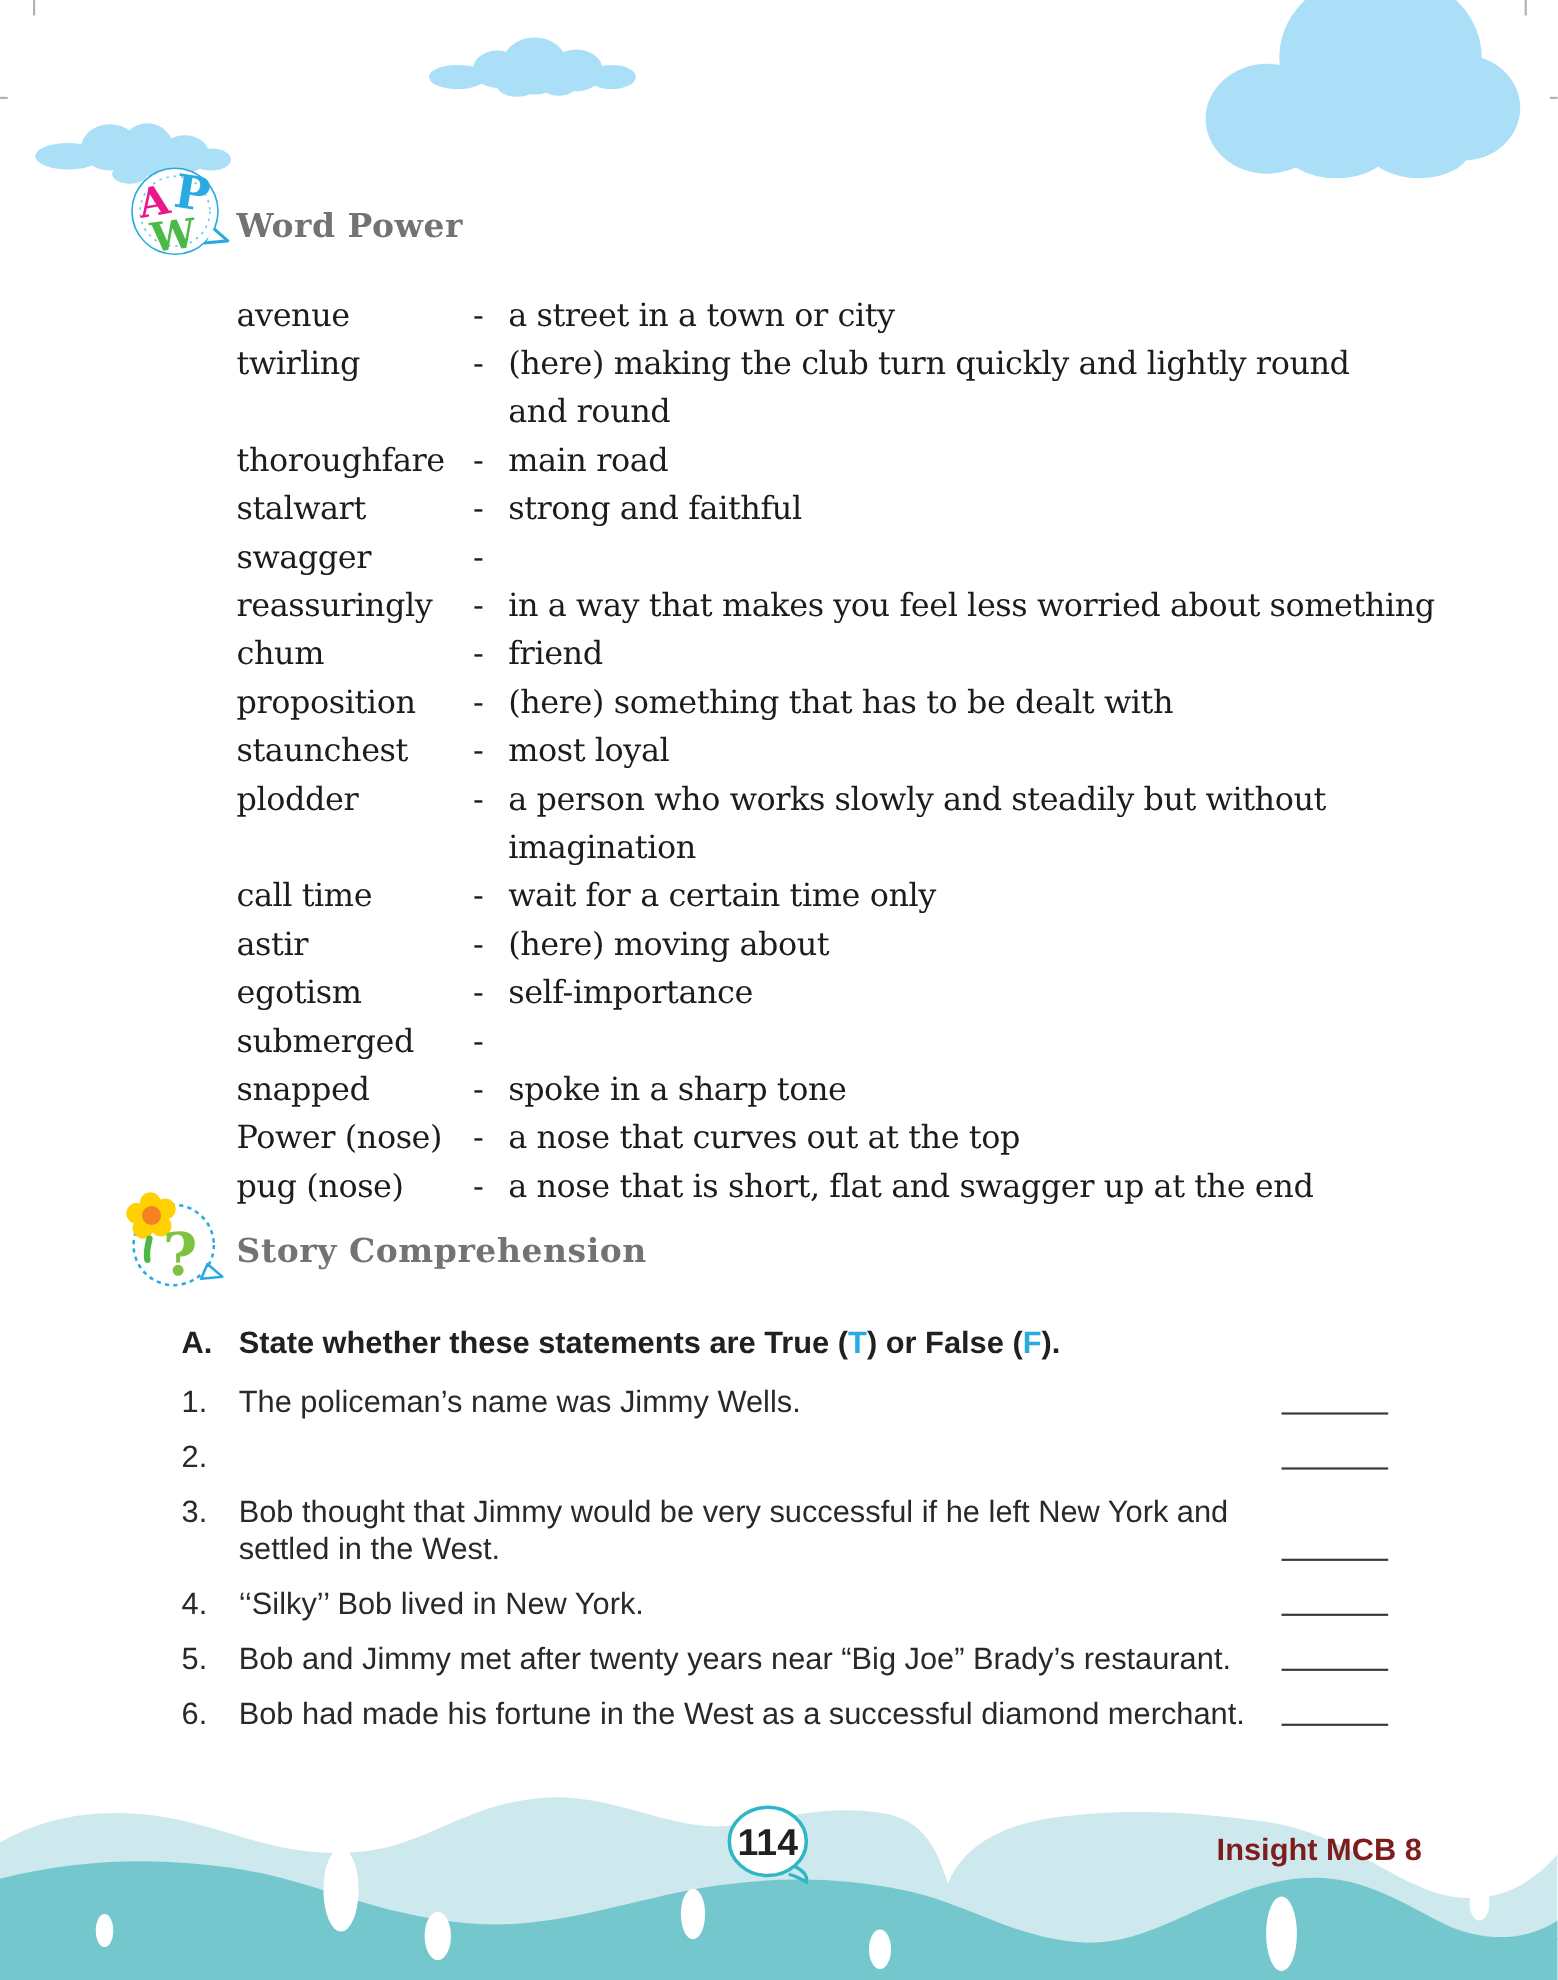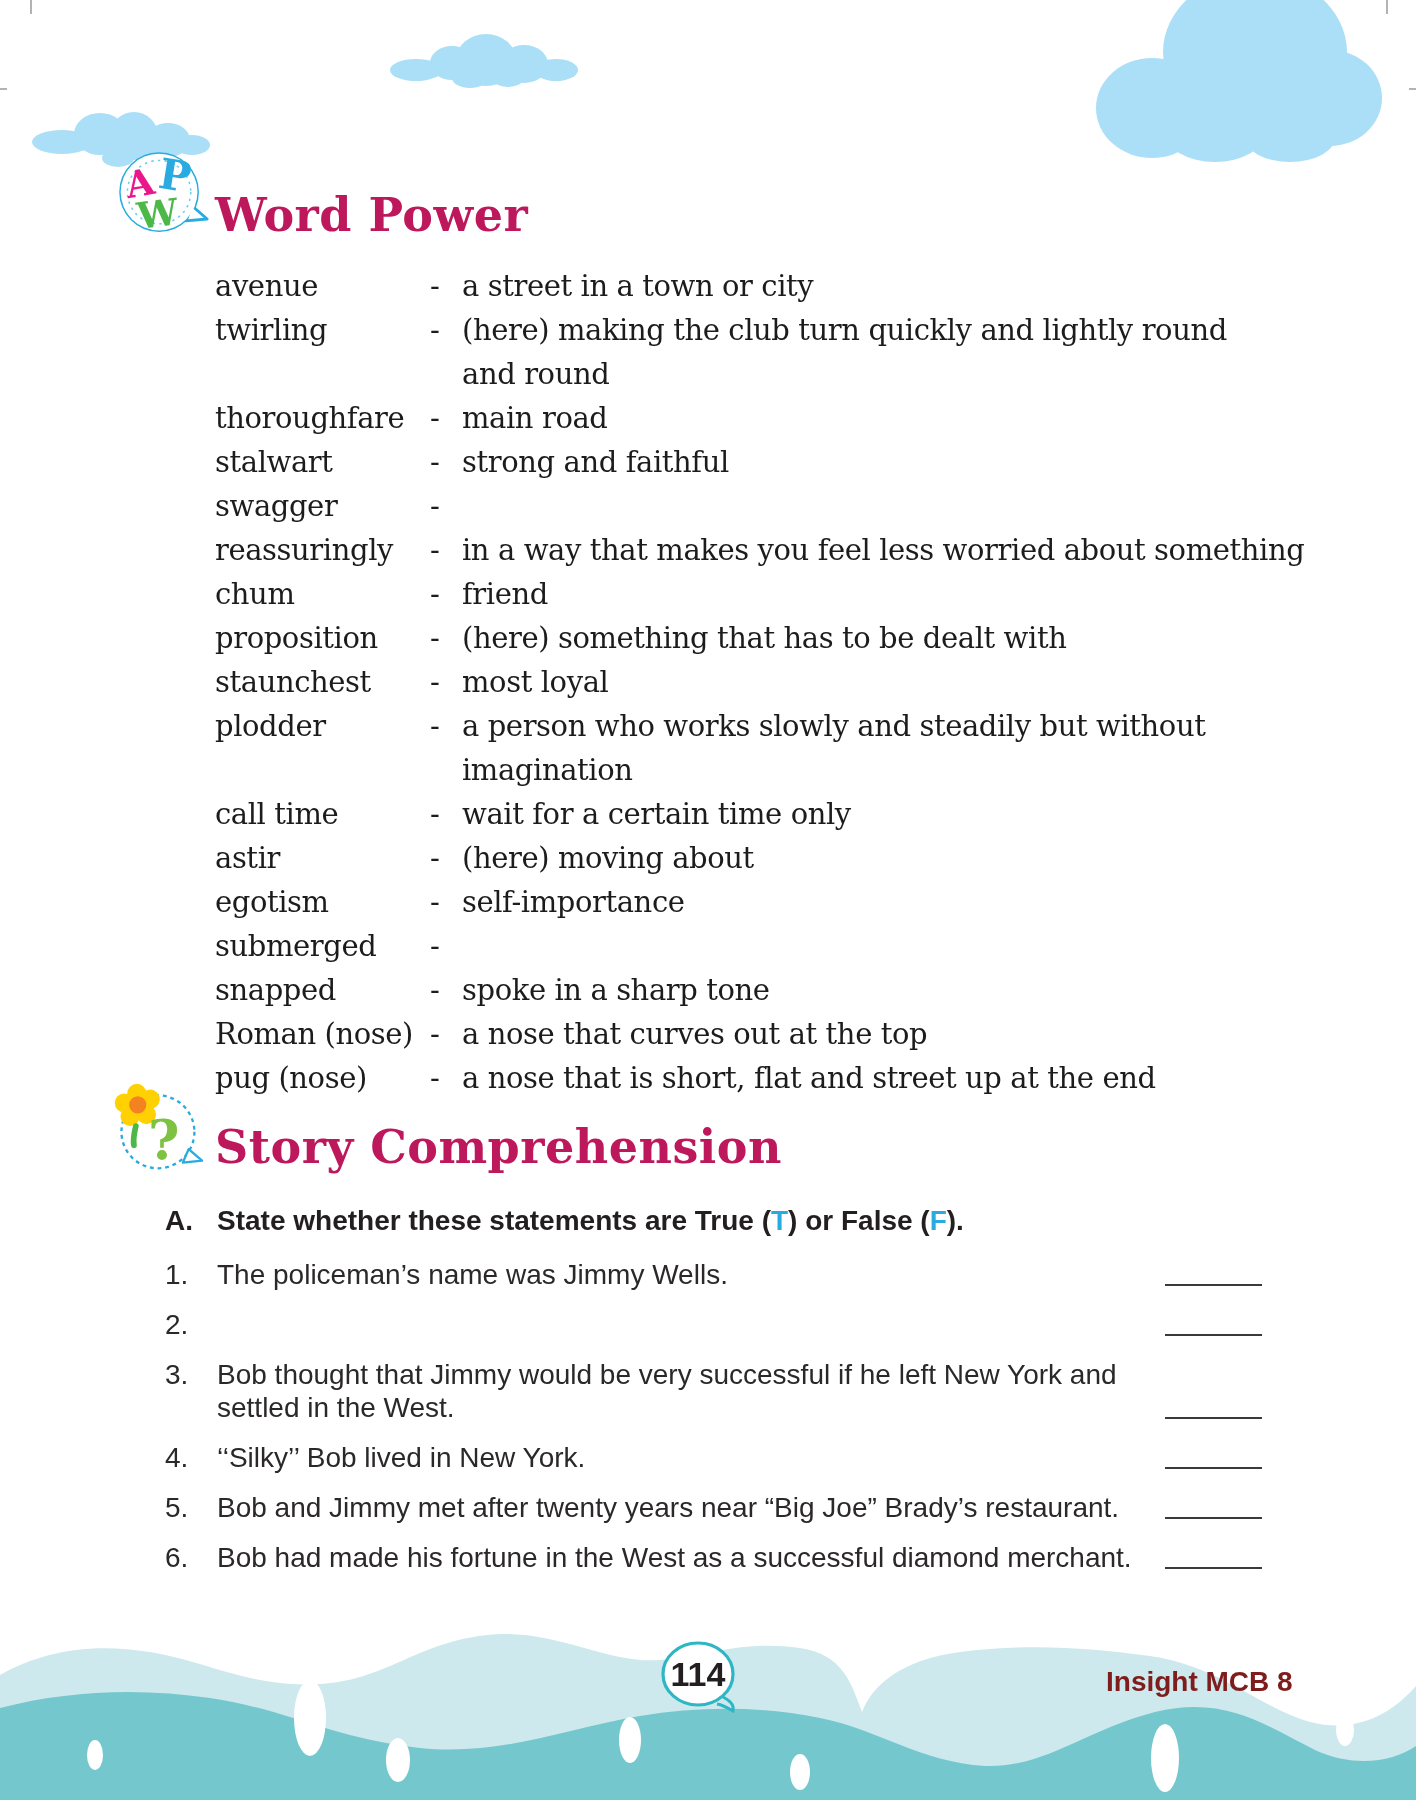--- a/index.html
+++ b/index.html
@@ -9,22 +9,22 @@
   }
   
   .layer{position:absolute;left:0;top:0;}
   #clouds{width:1416px;height:280px;}
   #footer-waves{position:absolute;left:0;bottom:0;width:1416px;height:210px;}
   .cropmark{position:absolute;background:#b3b3b3;}
   
   .section-icon{position:absolute;width:96px;height:96px;}
   .section-title{
     position:absolute;left:215px;
-    font-family:"DejaVu Serif",serif;font-weight:bold;font-size:46px;
-    color:#be185d;letter-spacing:.5px;white-space:nowrap;
+    font-family:"DejaVu Serif",serif;font-weight:bold;font-size:30px;
+    color:#737373;letter-spacing:.5px;white-space:nowrap;
   }
   
   #word-list{
     position:absolute;left:215px;top:264px;width:1130px;
     font-family:"DejaVu Serif",serif;font-size:29px;line-height:44px;
     color:#1c1c1c;letter-spacing:-0.4px;
   }
   .word-row{display:grid;grid-template-columns:215px 32px 1fr;}
   .word-row .def{white-space:pre-line;}
   
@@ -177,28 +177,28 @@
   <div class="word-row">
     <span class="word">submerged</span>
       <span class="dash">-</span>
   </div>
   <div class="word-row">
     <span class="word">snapped</span>
       <span class="dash">-</span>
       <span class="def">spoke in a sharp tone</span>
   </div>
   <div class="word-row">
-    <span class="word">Roman (nose)</span>
+    <span class="word">Power (nose)</span>
       <span class="dash">-</span>
       <span class="def">a nose that curves out at the top</span>
   </div>
   <div class="word-row">
     <span class="word">pug (nose)</span>
       <span class="dash">-</span>
-      <span class="def">a nose that is short, flat and street up at the end</span>
+      <span class="def">a nose that is short, flat and swagger up at the end</span>
   </div>
 </div>
 
 <svg class="section-icon" style="left:108px;top:1080px;" viewBox="0 0 100 100">
   <circle cx="52" cy="54" r="38" fill="#ffffff" stroke="#29abe2" stroke-width="2.4" stroke-dasharray="4,4"></circle>
   <path d="M84,72 L98,84 L78,86 Z" fill="#ffffff" stroke="#29abe2" stroke-width="2.4" stroke-linejoin="round"></path>
 
   <g>
     <circle cx="30" cy="14" r="10" fill="#ffd103"></circle>
     <circle cx="17" cy="24" r="10" fill="#ffd103"></circle>

